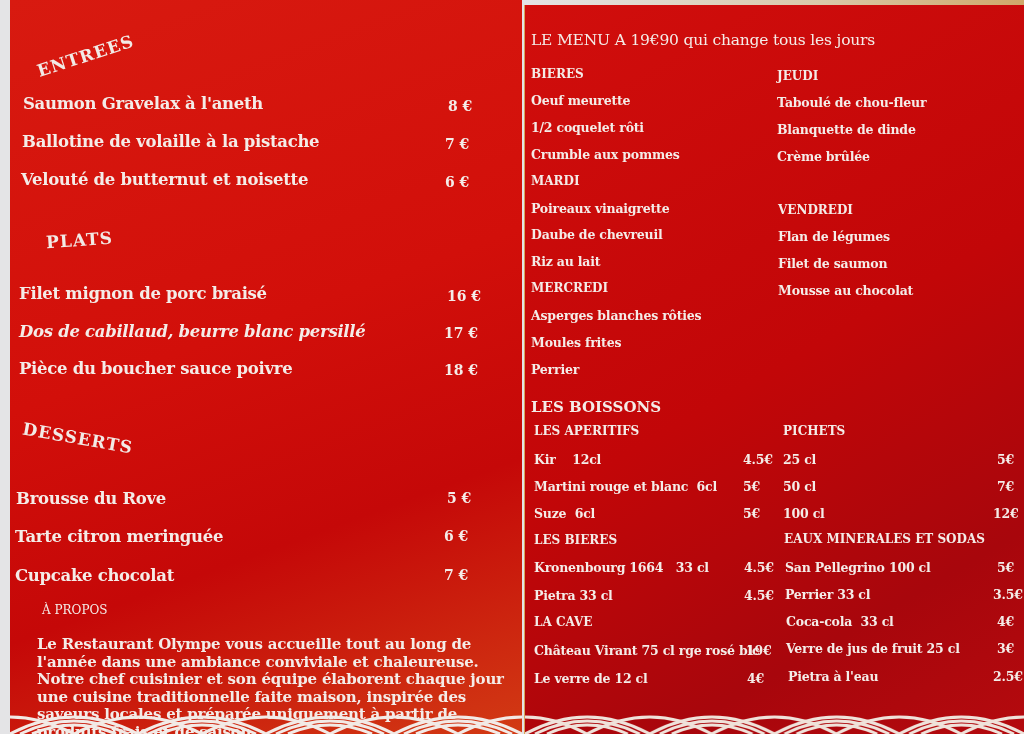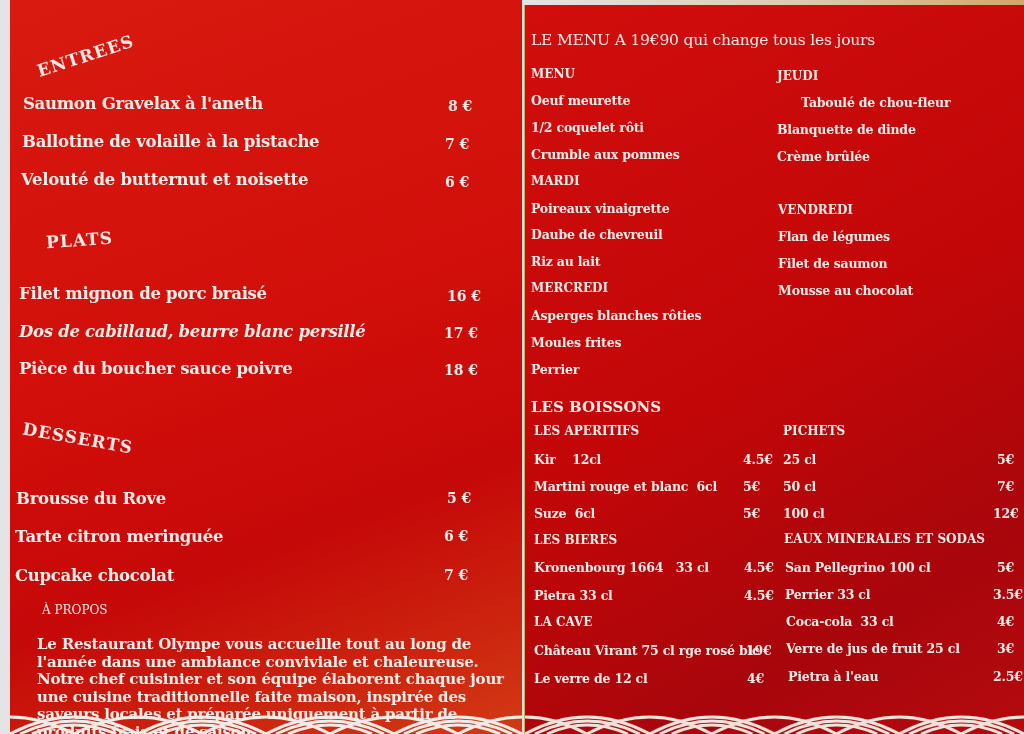--- a/index.html
+++ b/index.html
@@ -73,37 +73,37 @@
       </pattern>
     </defs>
     <rect x="0" y="0" width="512" height="30" fill="url(#wl)"></rect>
   </svg>
 </div>
 
 <div class="panel right">
 
   <div class="abs" style="left:6px;top:26px;font-size:15.5px;font-weight:normal;letter-spacing:-0.2px;">LE MENU A 19€90 qui change tous les jours</div>
 
-  <div class="abs rhead" style="left:6px;top:62px;">MENU</div>
+  <div class="abs rhead" style="left:6px;top:62px;">BIERES</div>
   <div class="abs rsm" style="left:6px;top:88px;">Oeuf meurette</div>
   <div class="abs rsm" style="left:6px;top:115px;">1/2 coquelet rôti</div>
   <div class="abs rsm" style="left:6px;top:142px;">Crumble aux pommes</div>
 
   <div class="abs rhead" style="left:6px;top:169px;">MARDI</div>
   <div class="abs rsm" style="left:6px;top:196px;text-align:center;">Poireaux vinaigrette</div>
   <div class="abs rsm" style="left:6px;top:222px;">Daube de chevreuil</div>
   <div class="abs rsm" style="left:6px;top:249px;">Riz au lait</div>
 
   <div class="abs rhead" style="left:6px;top:276px;">MERCREDI</div>
   <div class="abs rsm" style="left:6px;top:303px;">Asperges blanches rôties</div>
   <div class="abs rsm" style="left:6px;top:330px;">Moules frites</div>
   <div class="abs rsm" style="left:6px;top:357px;">Perrier</div>
 
   <div class="abs rhead" style="left:252px;top:64px;">JEUDI</div>
-  <div class="abs rsm" style="left:252px;top:90px;margin-left:24px;">Taboulé de chou-fleur</div>
+  <div class="abs rsm" style="left:252px;top:90px;">Taboulé de chou-fleur</div>
   <div class="abs rsm" style="left:252px;top:117px;">Blanquette de dinde</div>
   <div class="abs rsm" style="left:252px;top:144px;">Crème brûlée</div>
 
   <div class="abs rhead" style="left:253px;top:198px;">VENDREDI</div>
   <div class="abs rsm" style="left:253px;top:224px;">Flan de légumes</div>
   <div class="abs rsm" style="left:253px;top:251px;">Filet de saumon</div>
   <div class="abs rsm" style="left:253px;top:278px;">Mousse au chocolat</div>
 
   <div class="abs" style="left:6px;top:393px;font-size:15px;font-weight:bold;">LES BOISSONS</div>
 

